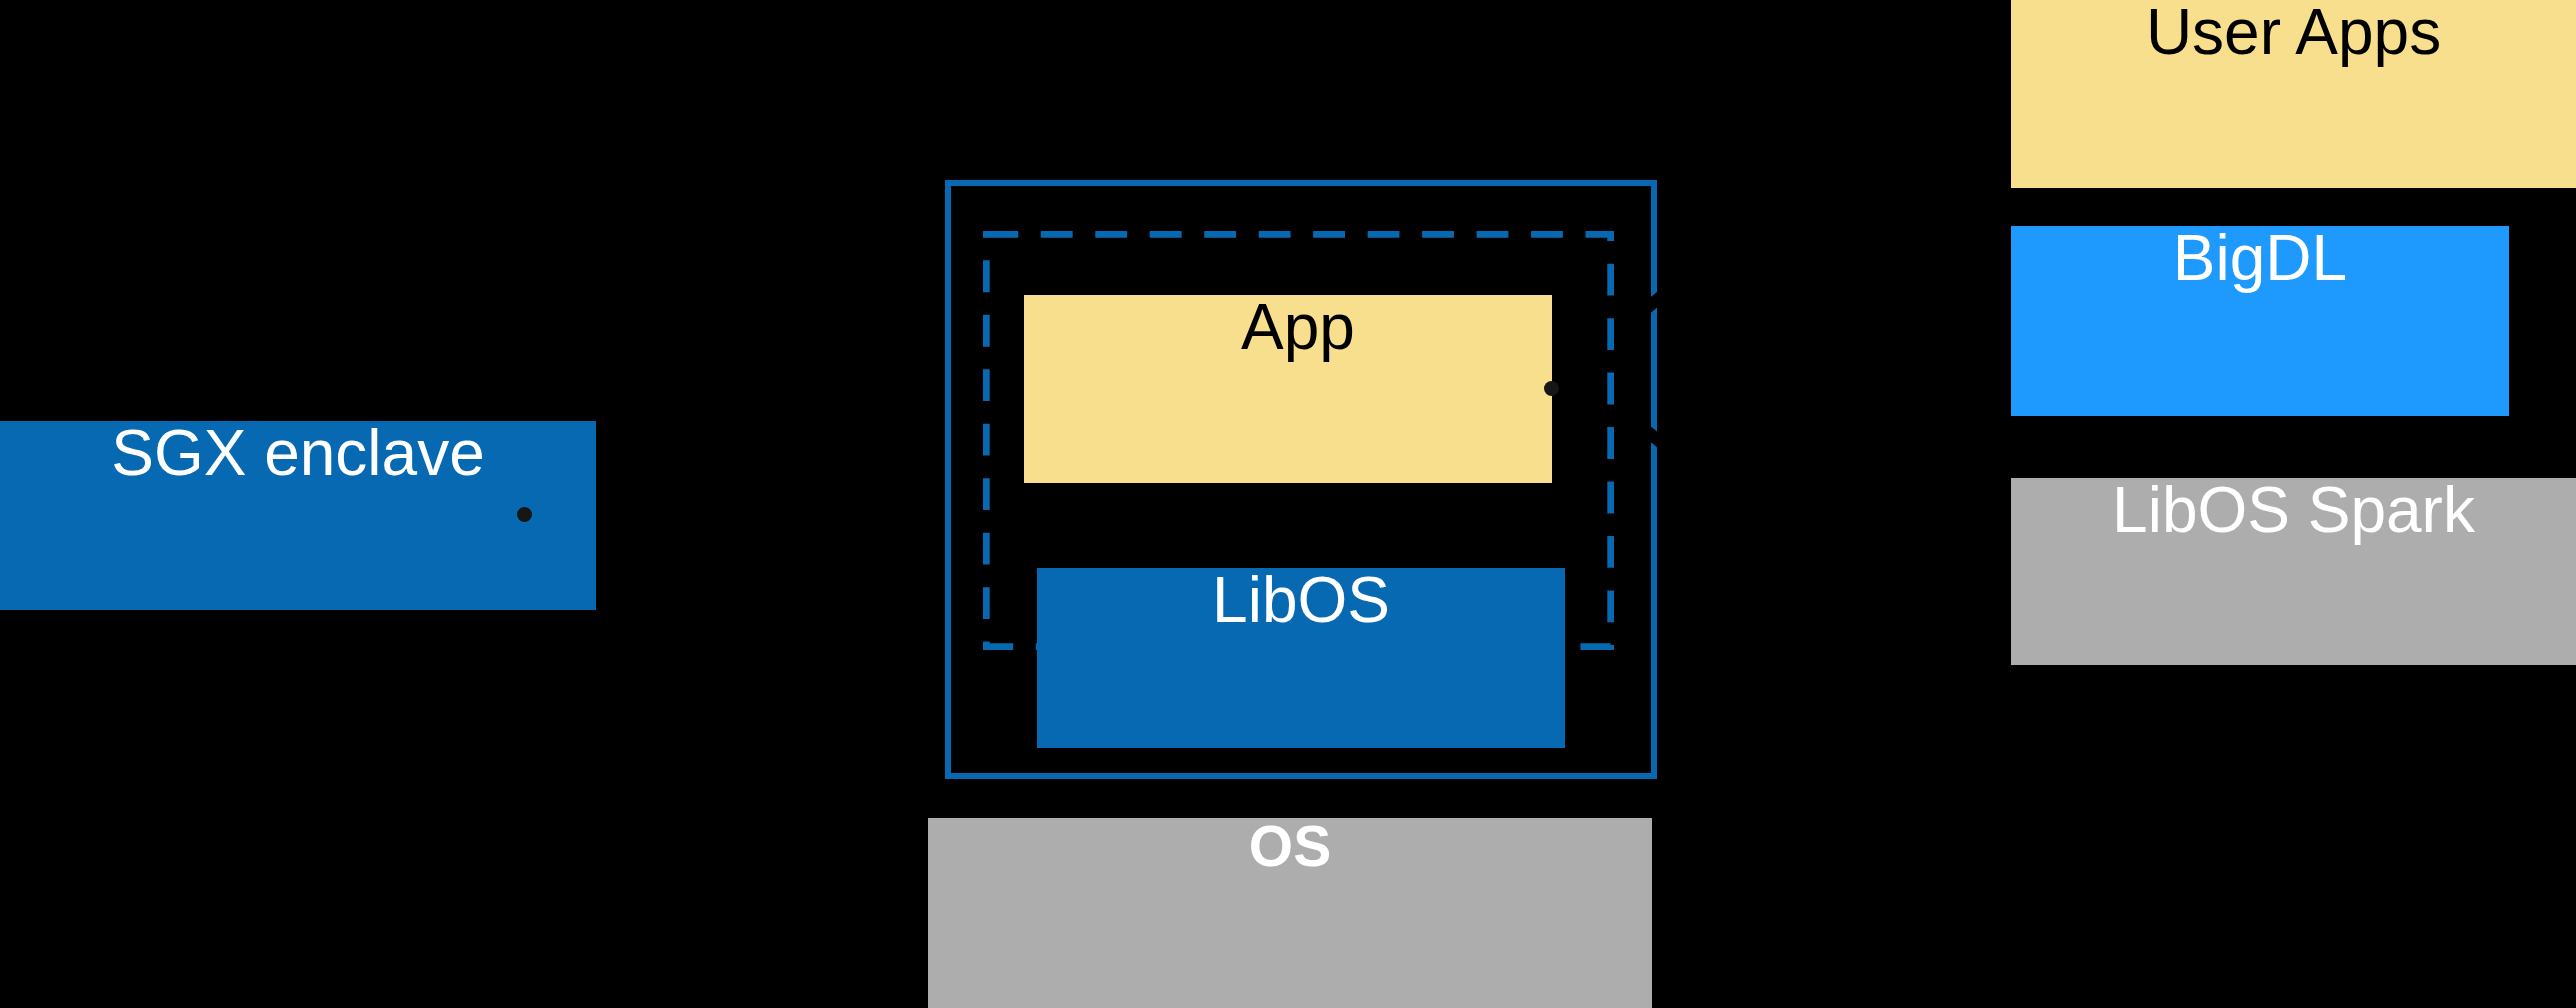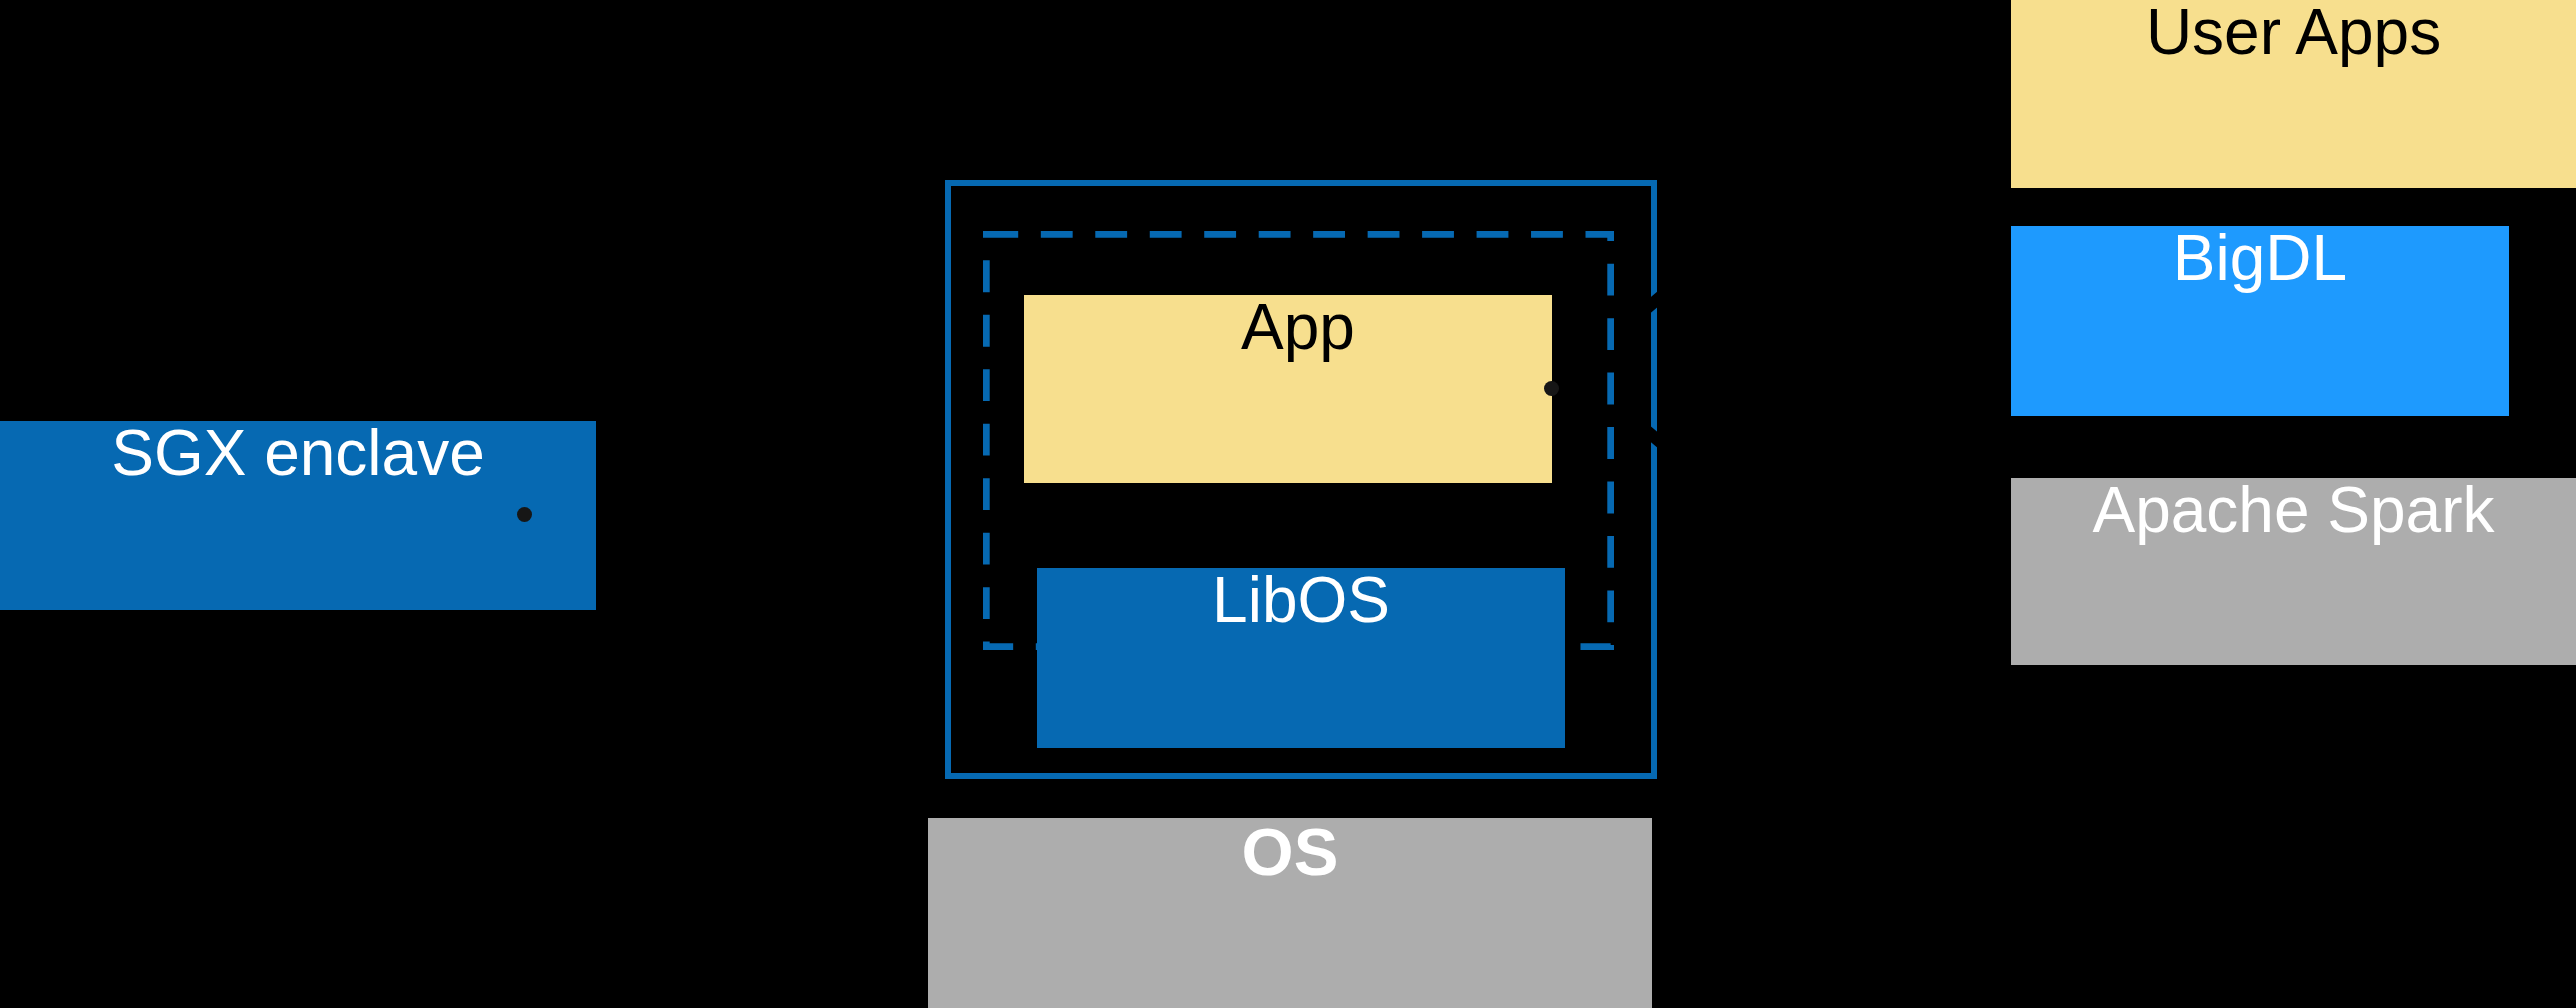--- a/index.html
+++ b/index.html
@@ -44,21 +44,21 @@
 
   
   #dashed-rect-svg { position: absolute; left: 983px; top: 231px; width: 631px; height: 419px; }
 
   
   #app-box   { left: 1024px; top: 295px; width: 528px; height: 188px; background: var(--yellow); padding-left: 20px; }
   #libos-box { left: 1037px; top: 568px; width: 528px; height: 180px; background: var(--dark-blue); }
 
   
   #os-box { left: 928px; top: 818px; width: 724px; height: 201px; background: var(--gray); }
-  #os-box .label { font-weight: bold; font-size: 67px; }
+  #os-box .label { font-weight: bold; font-size: 57px; }
 
   
   #user-apps-box    { left: 2011px; top: 0;     width: 565px; height: 188px; background: var(--yellow); }
   #bigdl-box        { left: 2011px; top: 226px; width: 498px; height: 190px; background: var(--bright-blue); }
   #apache-spark-box { left: 2011px; top: 478px; width: 565px; height: 187px; background: var(--gray); }
 
   
   .connector-dot {
     position: absolute;
     width: 15px; height: 15px;
@@ -110,17 +110,17 @@
     <span class="label label-light">OS</span>
   </div>
 
   <div class="box" id="user-apps-box">
     <span class="label label-dark">User Apps</span>
   </div>
   <div class="box" id="bigdl-box">
     <span class="label label-light">BigDL</span>
   </div>
   <div class="box" id="apache-spark-box">
-    <span class="label label-light">Apache Spark</span>
+    <span class="label label-light">LibOS Spark</span>
   </div>
 
 </div>
 
 
 </body></html>

